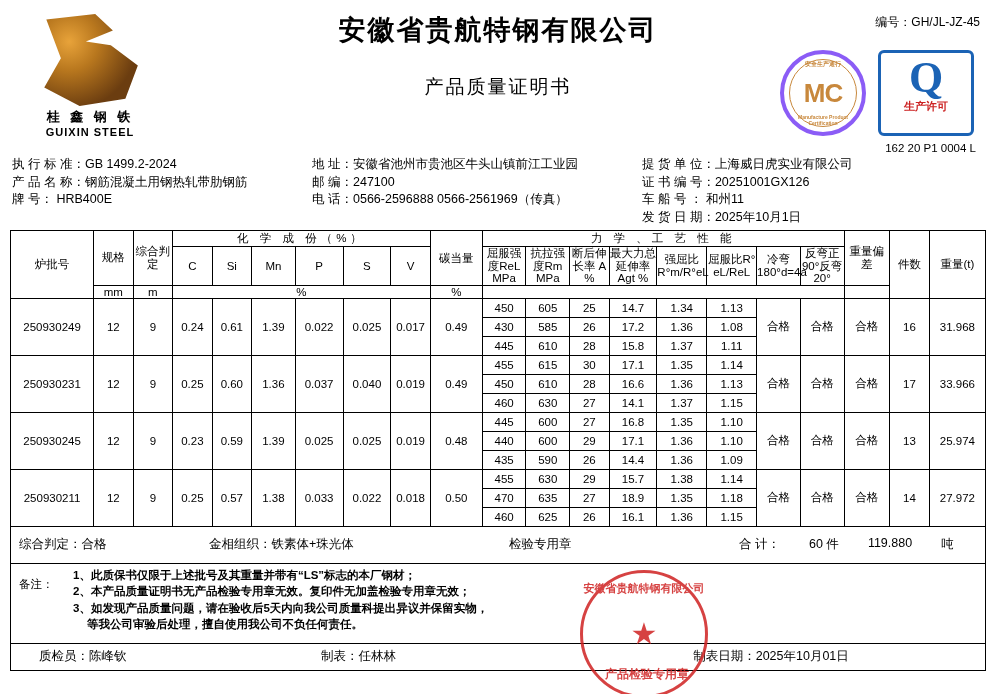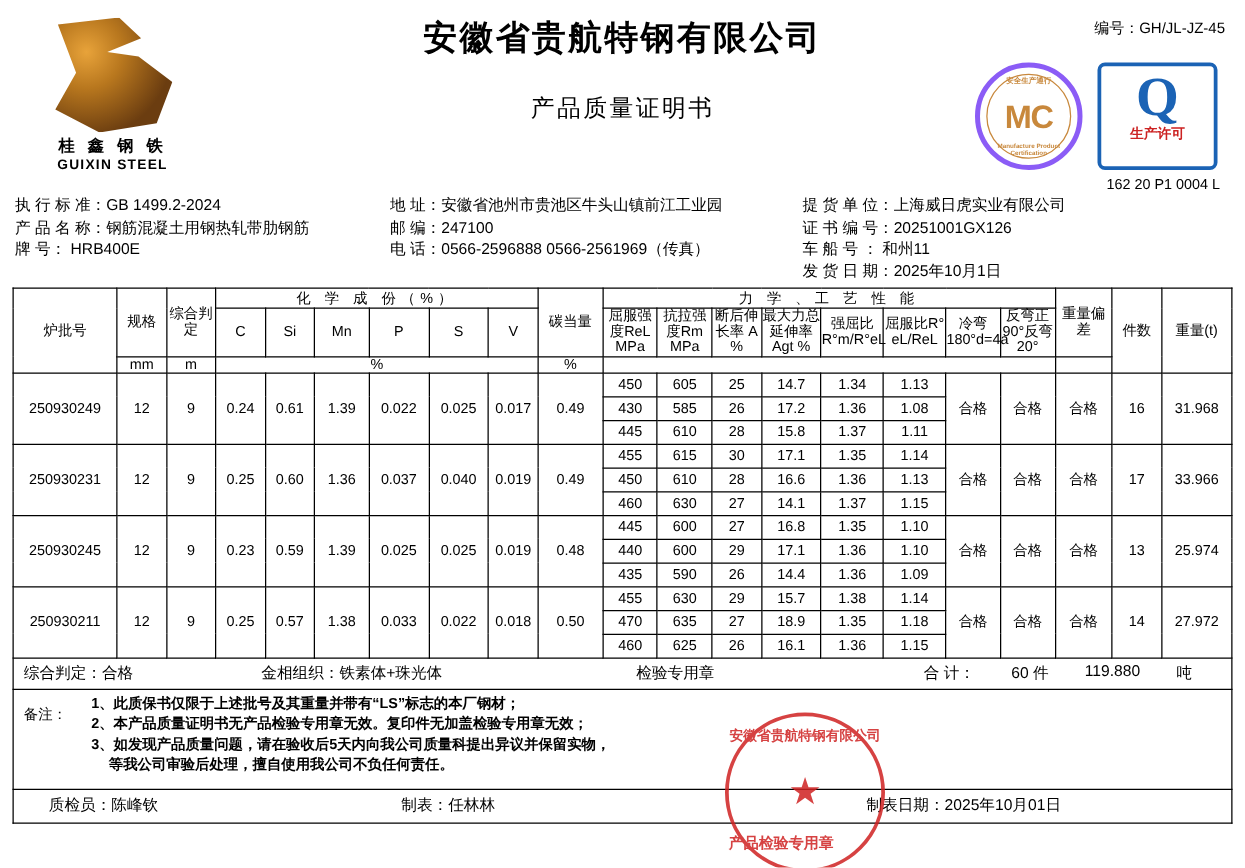--- a/index.html
+++ b/index.html
@@ -69,21 +69,21 @@
   table.main th, table.main td {
     border:1px solid #000; text-align:center; font-size:11.5px; padding:0;
   }
   table.main th { font-weight:normal; }
   .vtxt { font-size:11px; line-height:12.5px; }
   .grp { font-size:12.5px; letter-spacing:4px; }
   td.data { height:19px; }
   .sub { font-size:10px; }
 
   
-  .foot1 { display:flex; border:1px solid #000; border-top:none; width:976px; font-size:12.5px; height:25px; align-items:center; }
+  .foot1 { display:flex; border:1px solid #000; border-top:none; width:976px; font-size:12.5px; height:37px; align-items:center; }
   .foot1 > div { padding-left:8px; }
   .f-a { width:190px; }
   .f-b { width:300px; }
   .f-c { width:230px; }
   .f-d { flex:1; display:flex; justify-content:flex-start;gap:29px; }
 
   .notes { border:1px solid #000; border-top:none; width:976px; font-size:11.5px; line-height:16.5px; padding:3px 6px 4px 6px; position:relative; height:80px;}
   .notes .ttl { position:absolute; left:8px; top:12px; }
   .notes ol { margin:0; padding-left:56px; list-style:none;font-weight:bold; }
   .notes li { white-space:nowrap; }
@@ -98,21 +98,21 @@
   .seal-red {
     position:absolute; left:580px; top:570px; width:128px; height:128px;
     border:3px solid #cf2222; border-radius:50%; color:#cf2222;
     opacity:0.85; pointer-events:none;
   }
   .seal-red .star { position:absolute; left:50%; top:50%; transform:translate(-50%,-50%); font-size:30px; line-height:30px;}
   .seal-red .arc-top {
     position:absolute; top:8px; left:0; right:0; text-align:center; font-size:11px; font-weight:bold;
   }
   .seal-red .arc-bot {
-    position:absolute; bottom:14px; left:0; right:16px; text-align:left; font-size:12px; font-weight:bold; line-height:14px;
+    position:absolute; bottom:14px; left:0; right:16px; text-align:right; font-size:12px; font-weight:bold; line-height:14px;
   }
 </style>
 </head>
 <body>
 
 <div class="page">
 
   <div class="header">
     <div class="logo">
       <div class="mark"></div>

